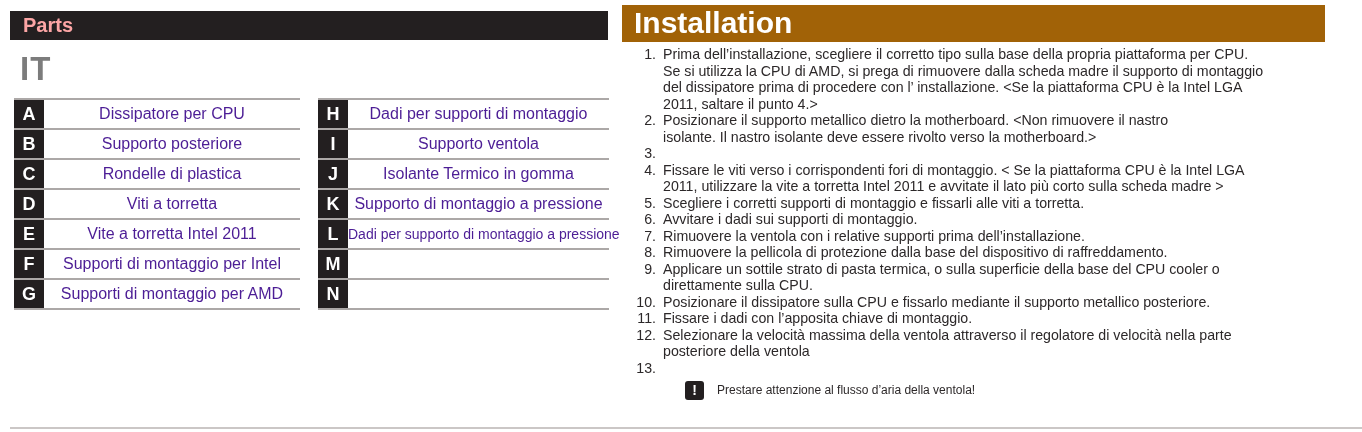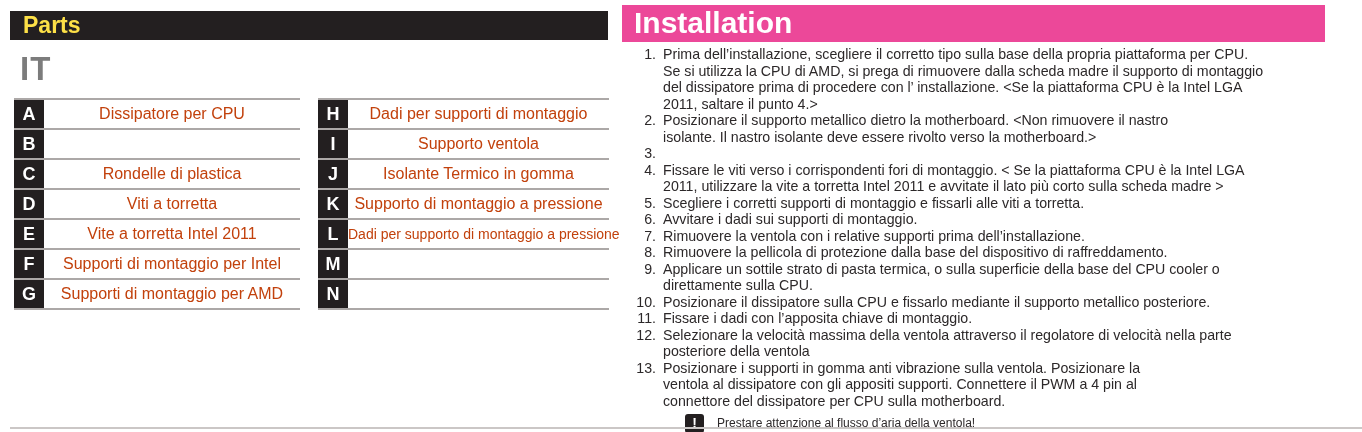--- a/index.html
+++ b/index.html
@@ -4,47 +4,47 @@
 <style>
   html,body { margin:0; padding:0; background:#ffffff; }
   .page {
     position:relative; width:1362px; height:432px; background:#ffffff;
     font-family:"Liberation Sans", sans-serif; overflow:hidden; color:#2c2829;
   }
 
   
   .parts-bar {
     position:absolute; left:10px; top:11px; width:598px; height:29px;
-    background:#231f20; color:#fde047; font-weight:bold; font-size:23px;
+    background:#231f20; color:#fca5a5; font-weight:bold; font-size:20px;
     line-height:29px; padding-left:13px; box-sizing:border-box;
   }
   .lang-label {
     position:absolute; left:20px; top:50px; font-size:33px; font-weight:bold;
     color:#7c7c7c; letter-spacing:1px;
   }
   .parts-table {
     position:absolute; top:98px; border-bottom:2px solid #aca8a7;
   }
   .parts-table.left  { left:14px;  width:286px; }
   .parts-table.right { left:318px; width:291px; }
   .part-row { display:flex; align-items:stretch; height:28px; border-top:2px solid #aca8a7; }
   .part-letter {
     flex:0 0 30px; background:#231f20; color:#ffffff; font-weight:bold;
     font-size:18px; display:flex; align-items:center; justify-content:center;
   }
   .part-label {
     flex:1; display:flex; align-items:center; justify-content:center;
-    font-size:16px; color:#c2410c; white-space:nowrap;
+    font-size:16px; color:#4c1d95; white-space:nowrap;
   }
   .part-row.small .part-label { font-size:14px;text-align:center; }
 
   
   .install-bar {
     position:absolute; left:622px; top:5px; width:703px; height:37px;
-    background:#ec4899; color:#ffffff; font-weight:bold; font-size:30px;
+    background:#a16207; color:#ffffff; font-weight:bold; font-size:30px;
     line-height:36px; padding-left:12px; box-sizing:border-box;
   }
   .steps {
     position:absolute; left:630px; top:46px; width:730px;
     font-size:14.2px; line-height:16.5px; color:#2c2829;
   }
   .step { display:flex; }
   .step-num { flex:0 0 26px; text-align:right; margin-right:7px; }
   .step-text { white-space:pre-line; }
   .warning { display:flex; align-items:center; margin-top:5px; margin-left:55px; }
@@ -67,20 +67,21 @@
   <div class="parts-bar">Parts</div>
   <div class="lang-label">IT</div>
 
   <div class="parts-table left">
     <div class="part-row">
       <span class="part-letter">A</span>
       <span class="part-label">Dissipatore per CPU</span>
     </div>
     <div class="part-row">
       <span class="part-letter">B</span>
+      <span class="part-label">Supporto posteriore</span>
     </div>
     <div class="part-row">
       <span class="part-letter">C</span>
       <span class="part-label">Rondelle di plastica</span>
     </div>
     <div class="part-row">
       <span class="part-letter">D</span>
       <span class="part-label">Viti a torretta</span>
     </div>
     <div class="part-row">
@@ -178,23 +179,20 @@
       <span class="step-num">11.</span>
       <span class="step-text">Fissare i dadi con l’apposita chiave di montaggio.</span>
     </div>
     <div class="step">
       <span class="step-num">12.</span>
       <span class="step-text">Selezionare la velocità massima della ventola attraverso il regolatore di velocità nella parte
 posteriore della ventola</span>
     </div>
     <div class="step">
       <span class="step-num">13.</span>
-      <span class="step-text">Posizionare i supporti in gomma anti vibrazione sulla ventola. Posizionare la
-ventola al dissipatore con gli appositi supporti. Connettere il PWM a 4 pin al
-connettore del dissipatore per CPU sulla motherboard.</span>
     </div>
 
     <div class="warning">
       <span class="warn-icon">!</span>
       <span class="warn-text">Prestare attenzione al flusso d’aria della ventola!</span>
     </div>
   </div>
 
   <div class="bottom-edge"></div>
 </div>

